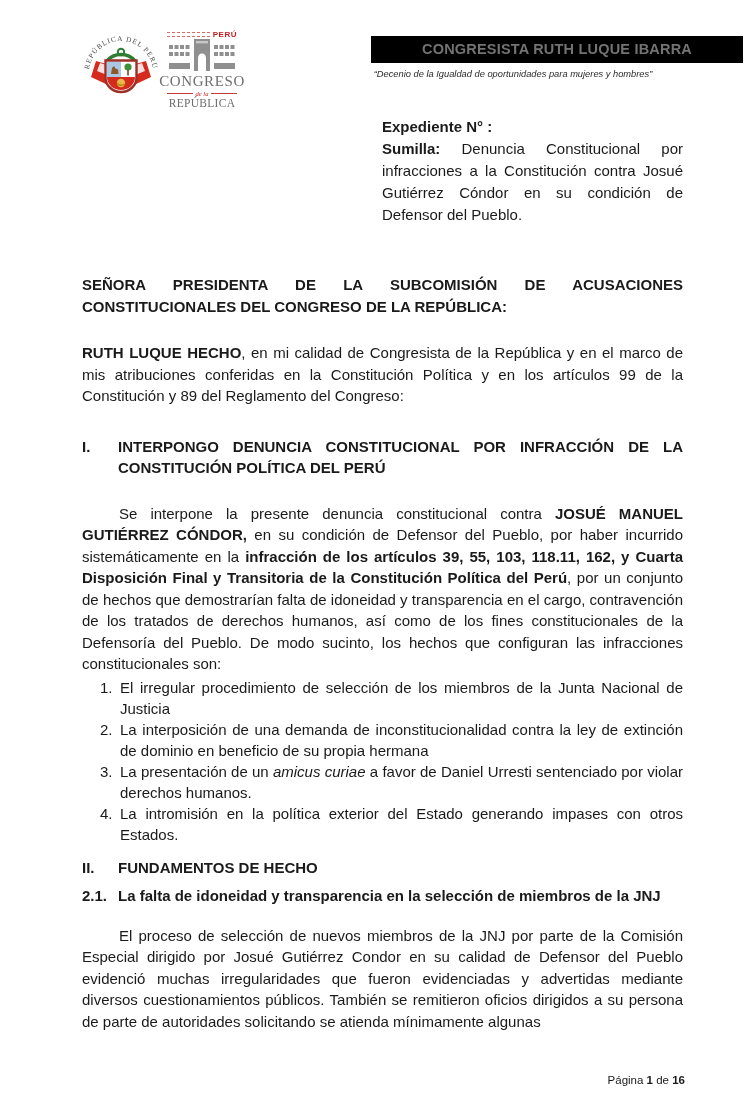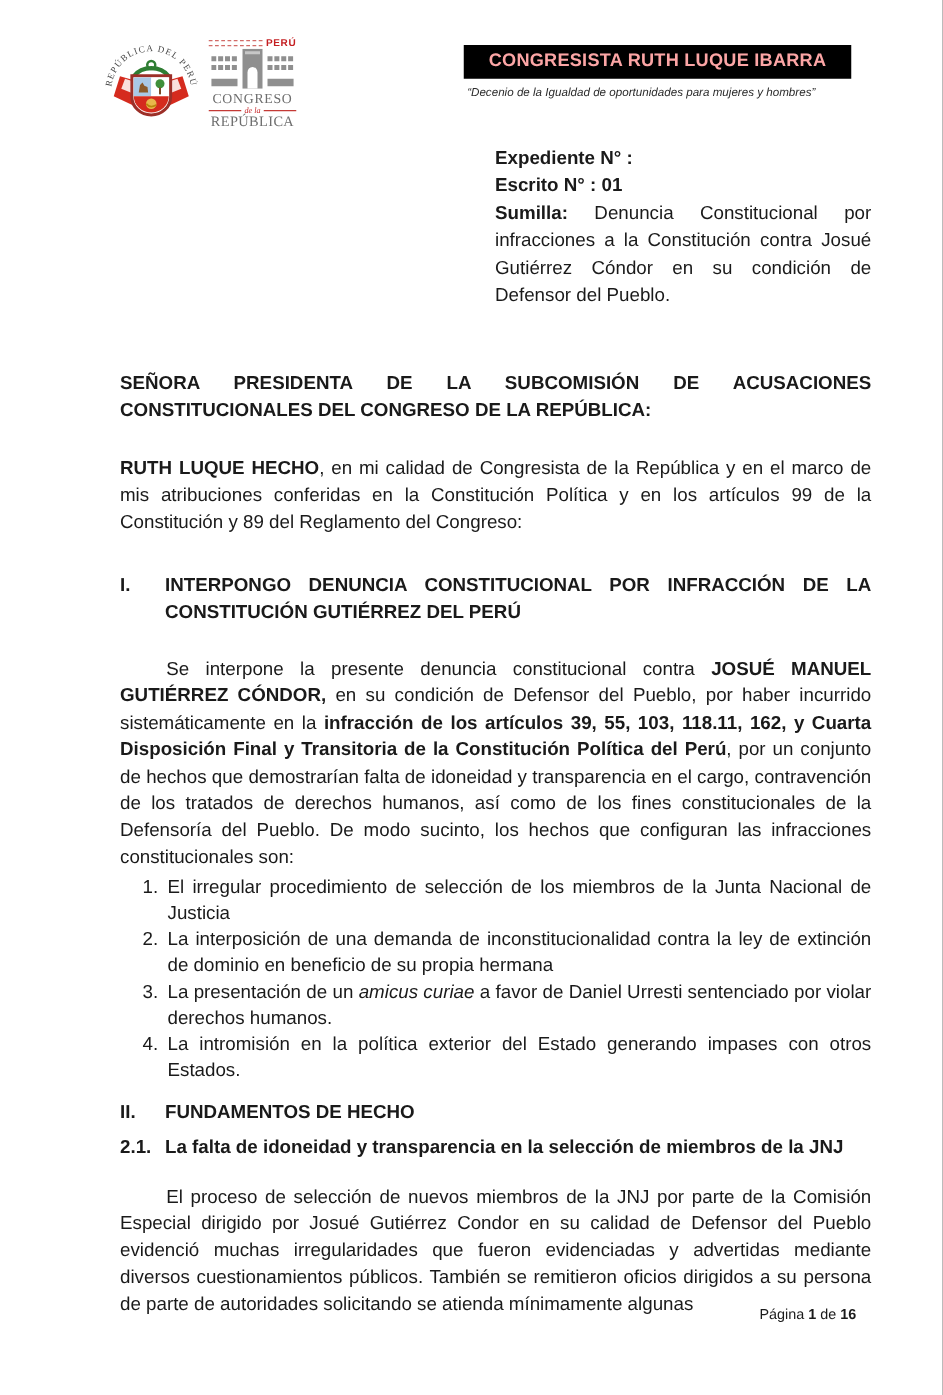--- a/index.html
+++ b/index.html
@@ -49,21 +49,21 @@
   .peru-text {
     color: #c41e21;
     font-weight: bold;
     font-size: 8px;
     letter-spacing: .5px;
     line-height: 9px;
   }
   .congreso-word {
     font-family: "Liberation Serif", serif;
     color: #6e6e6e;
-    font-size: 11px;
+    font-size: 15px;
     letter-spacing: .6px;
     margin-top: 2px;
     white-space: nowrap;
   }
   .dela-row {
     width: 100%;
     display: flex;
     align-items: center;
     gap: 3px;
     margin: 0;
@@ -81,44 +81,44 @@
     font-family: "Liberation Serif", serif;
     color: #6e6e6e;
     font-size: 11.5px;
     letter-spacing: .3px;
     white-space: nowrap;
   }
 
   .name-banner {
     position: absolute;
     left: 371px; top: 36px;
-    width: 310px; height: 27px;
+    width: 372px; height: 27px;
     background: #000000;
-    color: #fca5a5;
+    color: #737373;
     font-weight: bold;
     font-size: 14.5px;
     line-height: 27px;
     text-align: center;
     letter-spacing: .2px;
     white-space: nowrap;
   }
   .motto {
     position: absolute;
     left: 358px; top: 69px;
     width: 310px;
     text-align: center;
     font-style: italic;
     font-size: 9.3px;
     color: #2b2b2b;
   }
 
   
   .content {
     position: absolute;
-    left: 96px; top: 112px;
+    left: 82px; top: 112px;
     width: 601px;
     font-size: 15px;
     line-height: 21.5px;
   }
   .case-info {
     margin-left: 300px;
     width: 301px;
     margin-top: 4px;
     line-height: 22px;
   }
@@ -149,21 +149,21 @@
   .facts-list { margin-top: 2px; line-height: 21px; }
   .li { display: flex; }
   .li-num { flex: none; width: 20px; margin-left: 18px; }
   .li-body { flex: 1; text-align: justify; }
 
   .p-continuacion { margin-top: 12px; }
   .p-proceso { margin-top: 18px; }
 
   .footer {
     position: absolute;
-    right: 69px; top: 1046px;
+    right: 69px; top: 1074px;
     font-size: 11.5px;
     color: #1a1a1a;
     padding-left: 47px;
   }
   .footer .b { font-weight: bold; }
 </style>
 </head>
 <body>
 
 <div class="page">
@@ -239,31 +239,30 @@
     </div>
   </div>
 
   <div class="name-banner">CONGRESISTA RUTH LUQUE IBARRA</div>
   <div class="motto">“Decenio de la Igualdad de oportunidades para mujeres y hombres”</div>
 
   <div class="content">
 
     <div class="case-info">
       <div class="case-line">Expediente N° :</div>
-      <div class="case-line">Escrito N° : 01</div>
       <div class="sumilla"><span class="lbl">Sumilla:</span><span> Denuncia Constitucional por infracciones a la Constitución contra Josué Gutiérrez Cóndor en su condición de Defensor del Pueblo.</span></div>
     </div>
 
     <div class="salutation">SEÑORA PRESIDENTA DE LA SUBCOMISIÓN DE ACUSACIONES CONSTITUCIONALES DEL CONGRESO DE LA REPÚBLICA:</div>
 
     <div class="p intro"><span class="b">RUTH LUQUE HECHO</span><span>, en mi calidad de Congresista de la República y en el marco de mis atribuciones conferidas en la Constitución Política y en los artículos 99 de la Constitución y 89 del Reglamento del Congreso:</span></div>
 
     <div class="h h1">
       <span class="h-num">I.</span>
-      <span class="h-title">INTERPONGO DENUNCIA CONSTITUCIONAL POR INFRACCIÓN DE LA CONSTITUCIÓN GUTIÉRREZ DEL PERÚ</span>
+      <span class="h-title">INTERPONGO DENUNCIA CONSTITUCIONAL POR INFRACCIÓN DE LA CONSTITUCIÓN POLÍTICA DEL PERÚ</span>
     </div>
 
     <div class="p indent p-denuncia"><span>Se interpone la presente denuncia constitucional contra </span><span class="b">JOSUÉ MANUEL GUTIÉRREZ CÓNDOR,</span><span> en su condición de Defensor del Pueblo, por haber incurrido sistemáticamente en la </span><span class="b">infracción de los artículos 39, 55, 103, 118.11, 162, y Cuarta Disposición Final y Transitoria de la Constitución Política del Perú</span><span>, por un conjunto de hechos que demostrarían falta de idoneidad y transparencia en el cargo, contravención de los tratados de derechos humanos, así como de los fines constitucionales de la Defensoría del Pueblo. De modo sucinto, los hechos que configuran las infracciones constitucionales son:</span></div>
 
     <div class="facts-list">
       <div class="li">
         <span class="li-num">1.</span>
         <span class="li-body"><span>El irregular procedimiento de selección de los miembros de la Junta Nacional de Justicia</span><span class="i"></span><span></span></span>
       </div>
       <div class="li">

